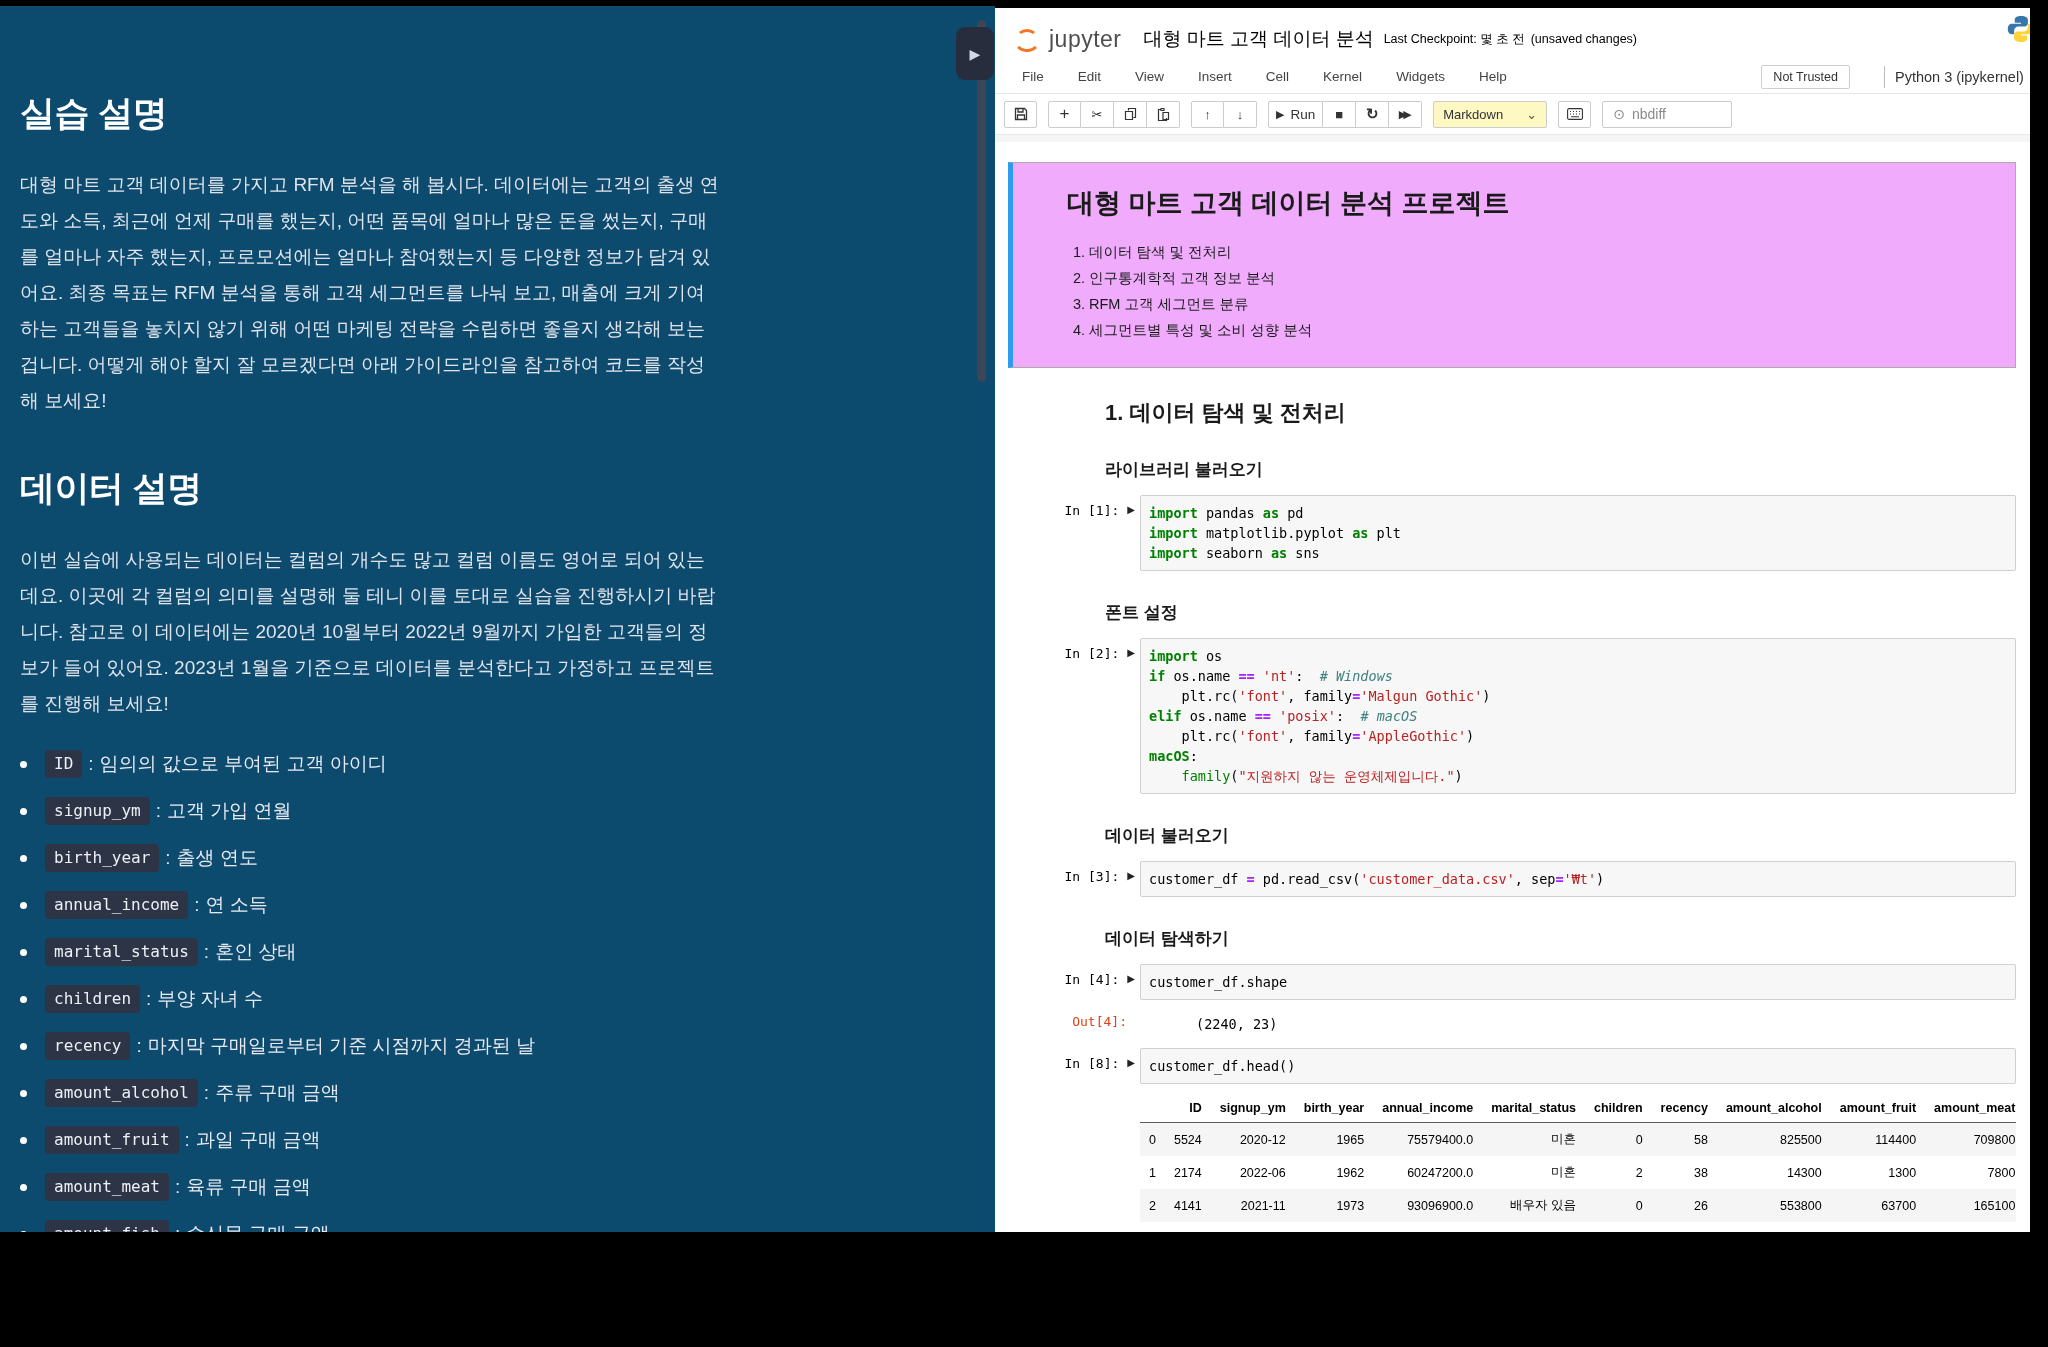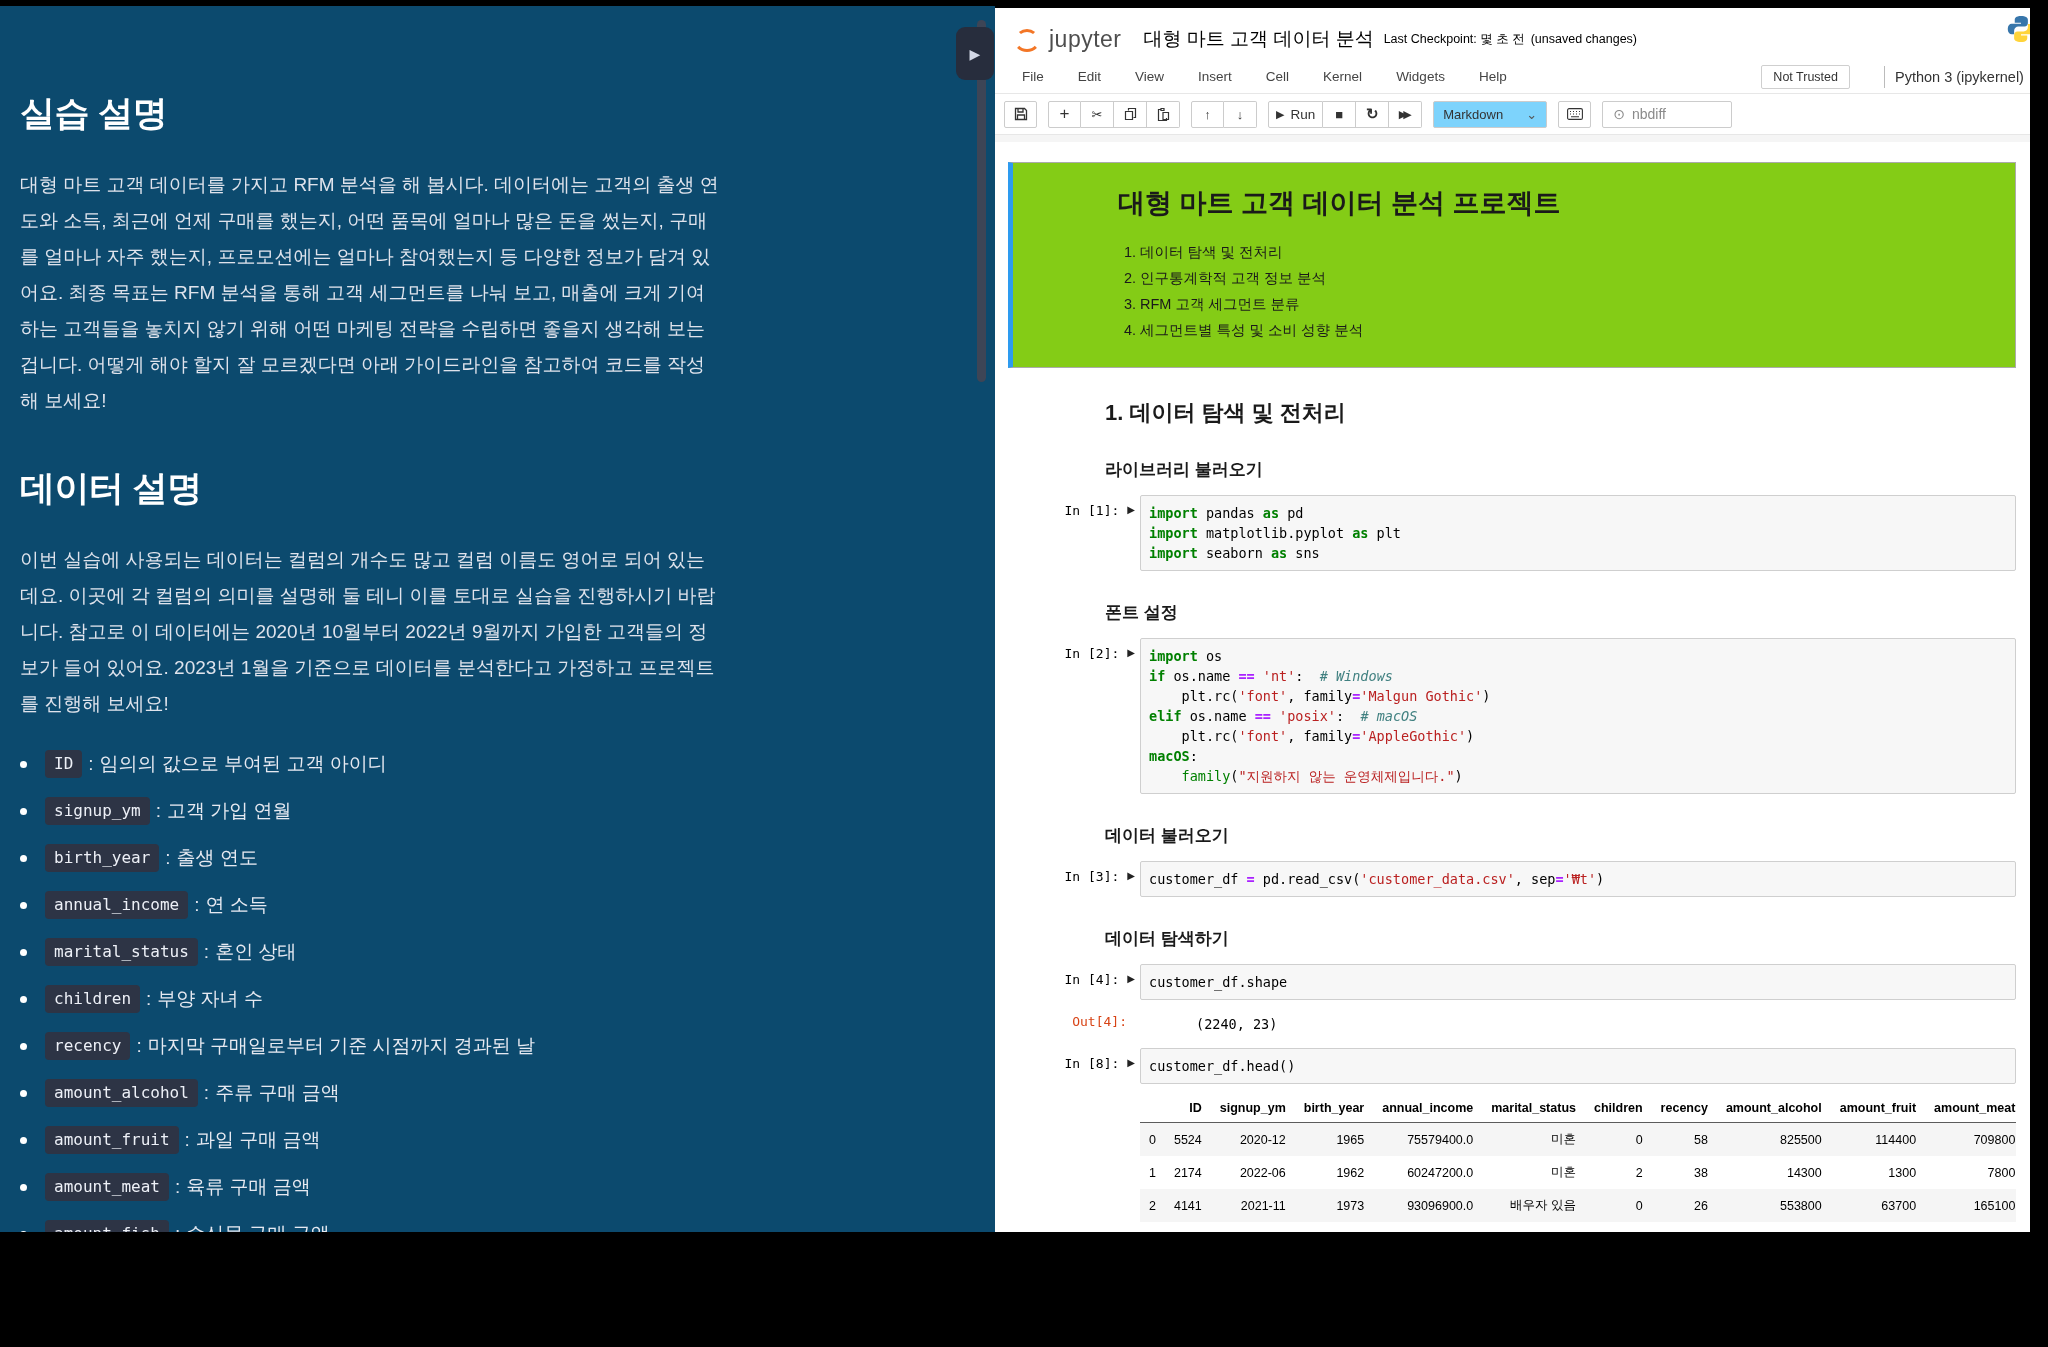--- a/index.html
+++ b/index.html
@@ -62,33 +62,33 @@
   .tb-btn { min-width:33px; height:27px; background:#fff; border:1px solid #cccccc;
             display:flex; align-items:center; justify-content:center; color:#333;
             font-size:13px; cursor:pointer; padding:0 7px; }
   .tb-btn + .tb-btn { border-left:none; }
   .tb-btn:first-child { border-radius:2px 0 0 2px; }
   .tb-btn:last-child { border-radius:0 2px 2px 0; }
   .tb-btn.single { border-radius:2px; }
   .tb-btn svg { display:block; }
   .run-label { margin-left:6px; font-size:13.5px; }
   .ff-icon { letter-spacing:-4px; font-size:11px; padding-right:4px; }
-  .tb-select { height:27px; border:1px solid #ccc; border-radius:2px; background:#7dd3fc;
+  .tb-select { height:27px; border:1px solid #ccc; border-radius:2px; background:#fef9c3;
                font-size:13px; color:#333; width:114px; display:flex; align-items:center;
                justify-content:space-between; padding:0 9px; margin-right:11px; cursor:pointer;gap:15px; }
   .nbdiff-btn { height:27px; border:1px solid #ccc; border-radius:2px; background:#fff;
                 display:flex; align-items:center; font-size:14px; color:#8a8a8a;
                 padding:0 10px; width:130px; }
   .nbdiff-btn .clock { margin-right:7px; font-size:14px; color:#8a8a8a; }
   .tb-divider { height:8px; background:#f5f5f5; border-top:1px solid #e7e7e7; }
 
   
   .nb-content { padding:20px 14px 0 13px; background:#fff; }
   .md-cell-selected { border:1px solid #ababab; border-left:5px solid #2d9bf0;
-                      padding:14px 10px 20px 105px; background:#84cc16; }
+                      padding:14px 10px 20px 54px; background:#f0abfc; }
   .md-h1 { font-size:27px; font-weight:700; color:#1a1a1a; margin-top:8px; }
   .md-ol { margin:22px 0 0 22px; font-size:14.5px; color:#1a1a1a; }
   .md-ol li { margin-bottom:7px; }
   .md-h2 { font-size:22px; font-weight:700; color:#1a1a1a; margin:30px 0 0 97px; }
   .md-h3 { font-size:17px; font-weight:700; color:#1a1a1a; margin:30px 0 14px 97px; }
 
   .code-row { display:flex; margin-bottom:10px; }
   .prompt-col { flex:0 0 132px; display:flex; justify-content:flex-end; align-items:flex-start; padding-top:8px; }
   .prompt { font-family:"DejaVu Sans Mono", monospace; font-size:13px; color:#000000; white-space:nowrap; }
   .prompt.out { color:#d84315; }

